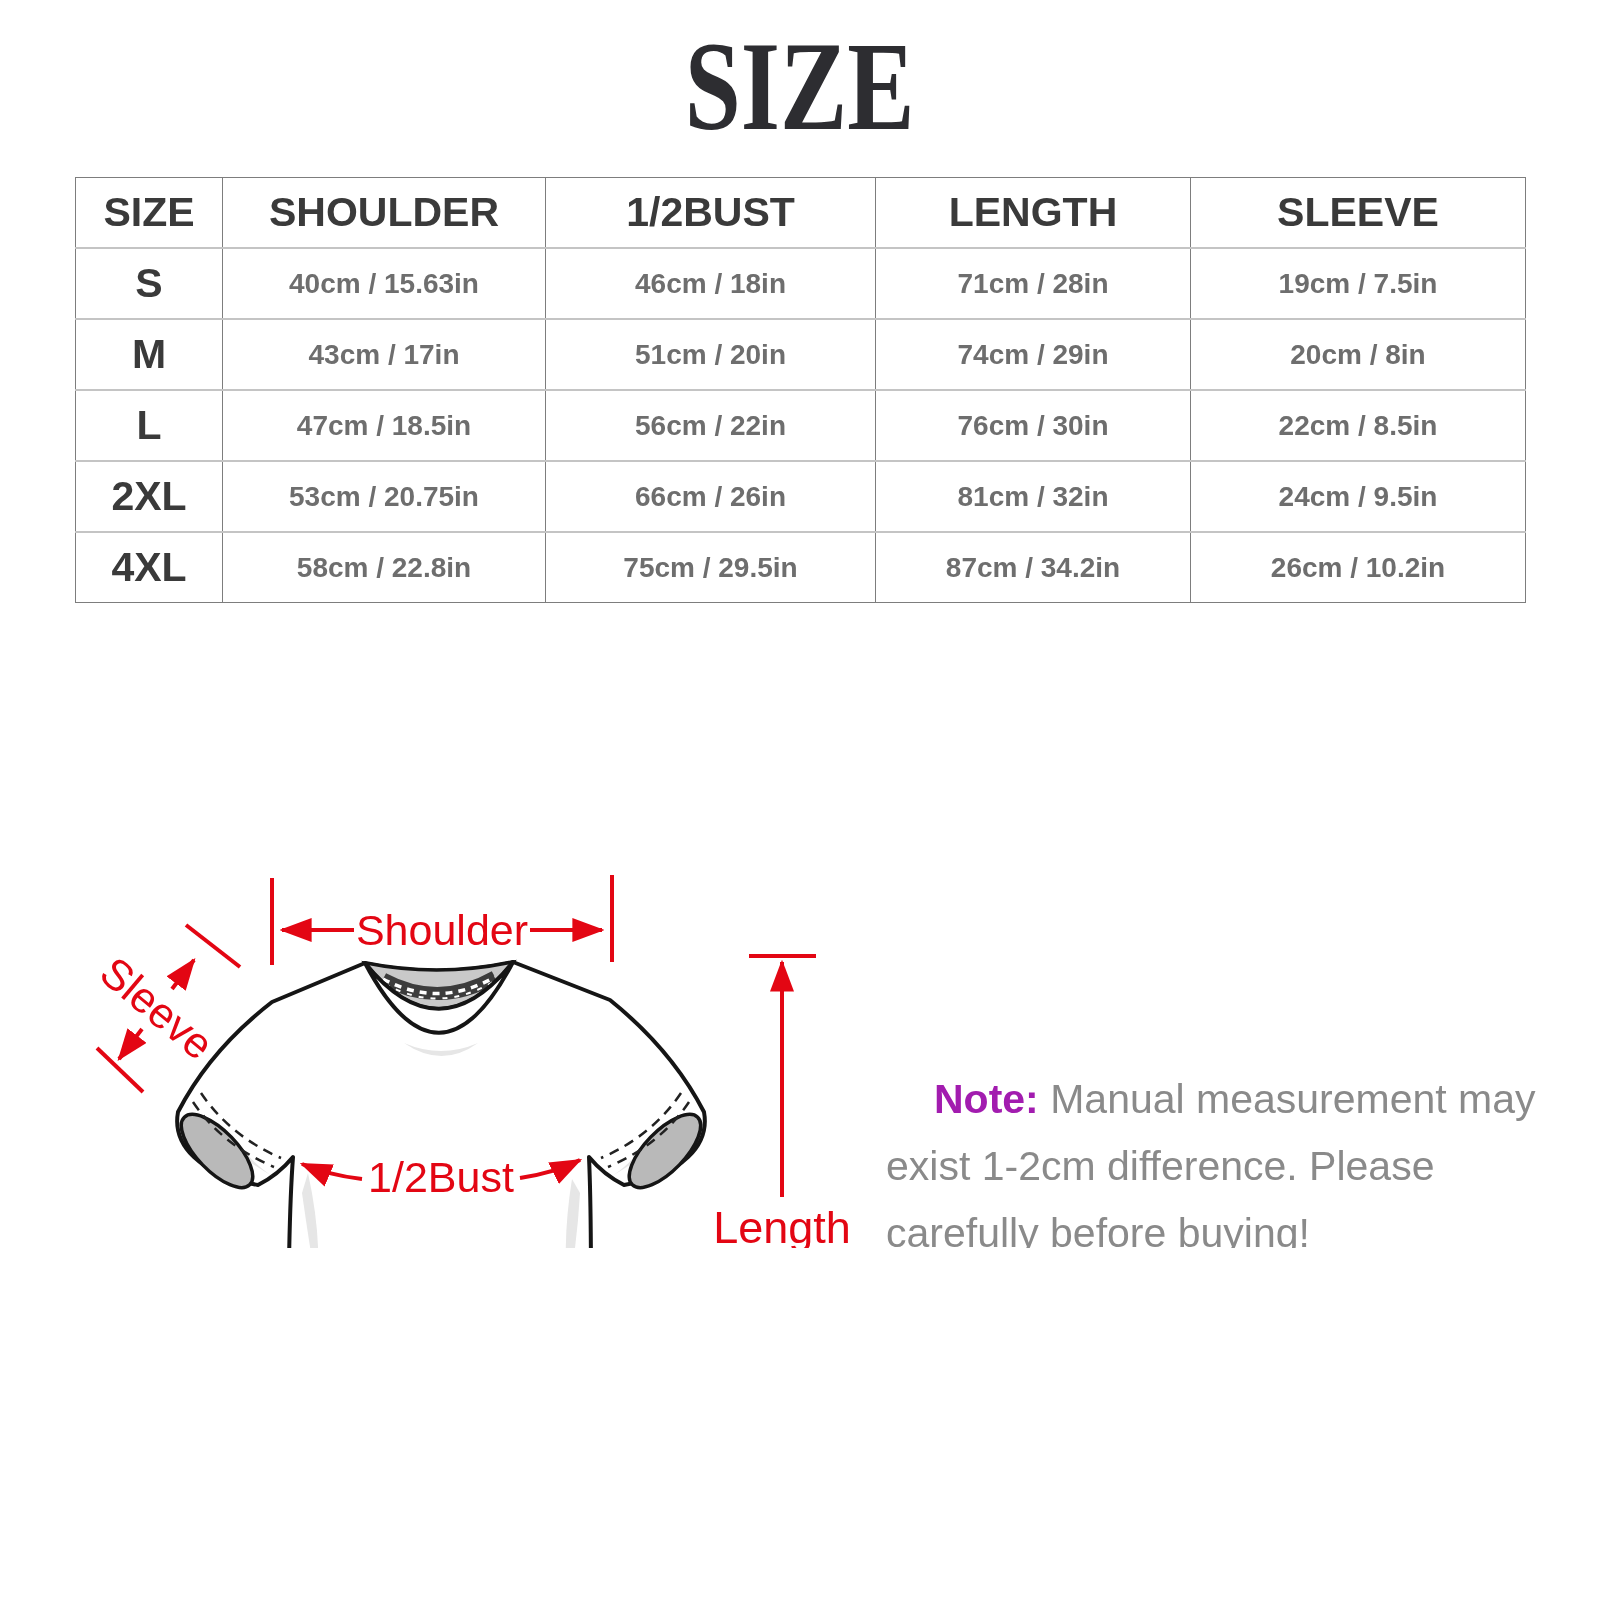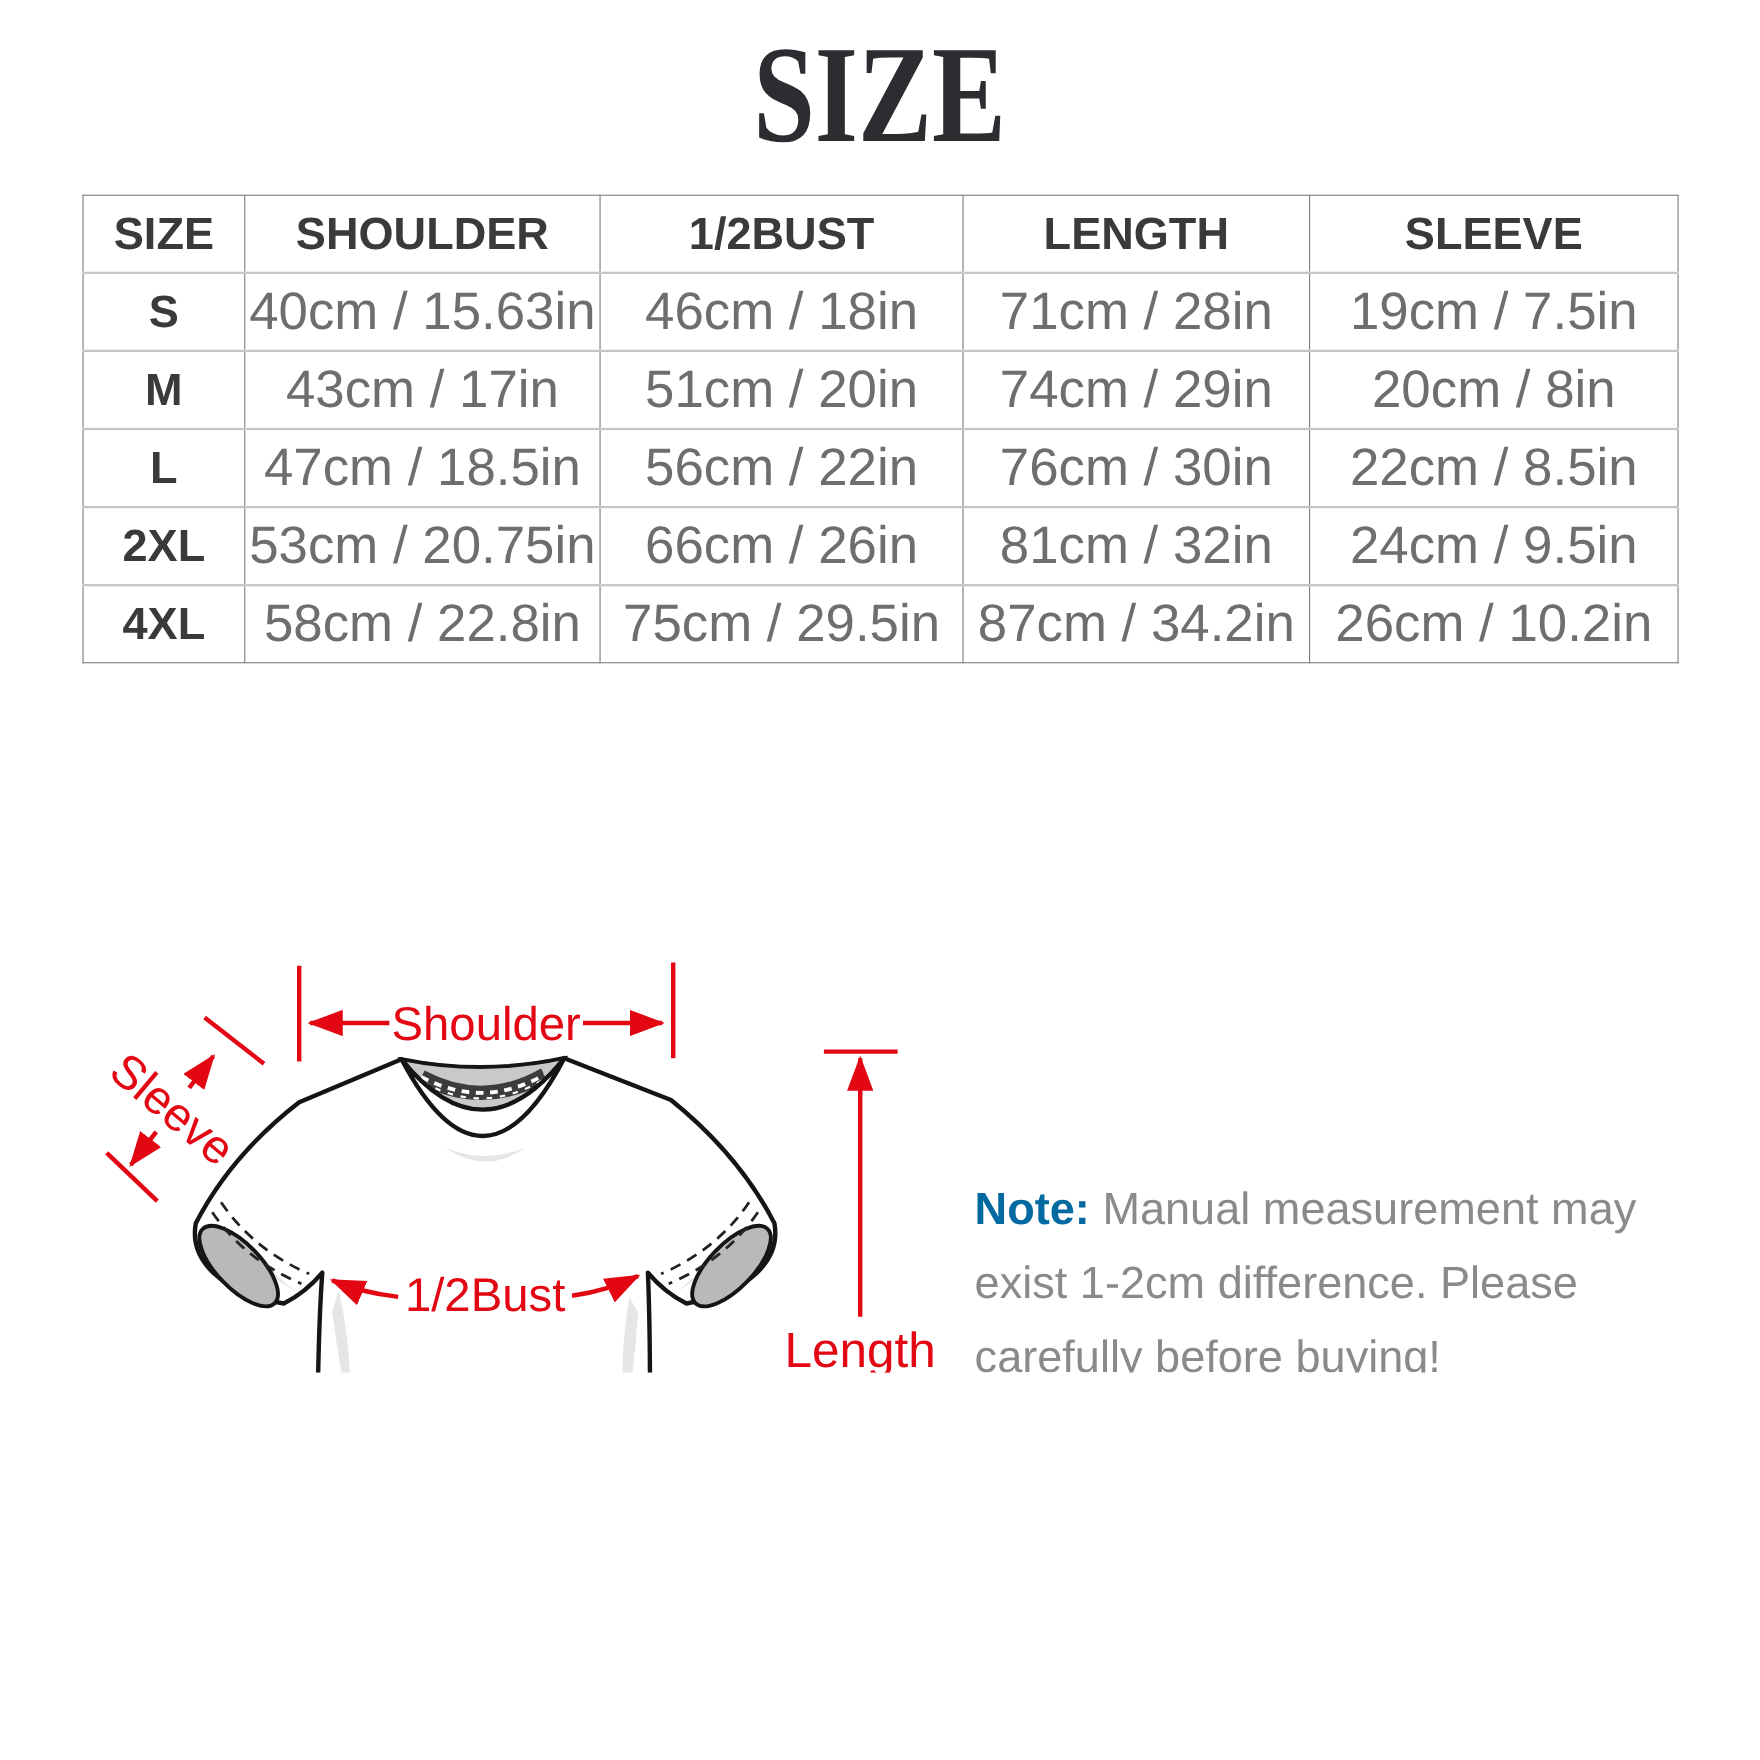--- a/index.html
+++ b/index.html
@@ -20,29 +20,29 @@
   table.size-table{
     width:1450px;border-collapse:collapse;table-layout:fixed;
   }
   .size-table th,.size-table td{
     border:1px solid #7d7d7d;height:69px;padding:0;text-align:center;vertical-align:middle;
     overflow:hidden;white-space:nowrap;
   }
   .size-table tbody th,.size-table tbody td{border-top:2px solid #c4c4c4;}
   .size-table thead th{border-bottom:1px solid #6f6f6f;}
   .size-table th{font-weight:700;font-size:41px;color:#3a3a3a;}
-  .size-table td{font-weight:400;font-size:48px;color:#6e6e6e;}
+  .size-table td{font-weight:700;font-size:28px;color:#6e6e6e;}
   
   .diagram-svg{position:absolute;left:60px;top:845px;width:830px;height:755px;}
   .annot-text{font-family:"Liberation Sans","DejaVu Sans",sans-serif;fill:#e30613;}
   
   .note{position:absolute;left:886px;top:1066px;width:640px;color:#8a8a8a;
         font-size:41px;line-height:67px;}
   .note-line{white-space:nowrap;}
-  .note-label{font-weight:700;color:#0369a1;}
+  .note-label{font-weight:700;color:#a21caf;margin-left:48px;}
 </style>
 </head>
 <body>
 
 <div id="canvas">
 
   <h1 class="page-title"><span>SIZE</span></h1>
 
   <div class="table-wrap">
     <table class="size-table">

